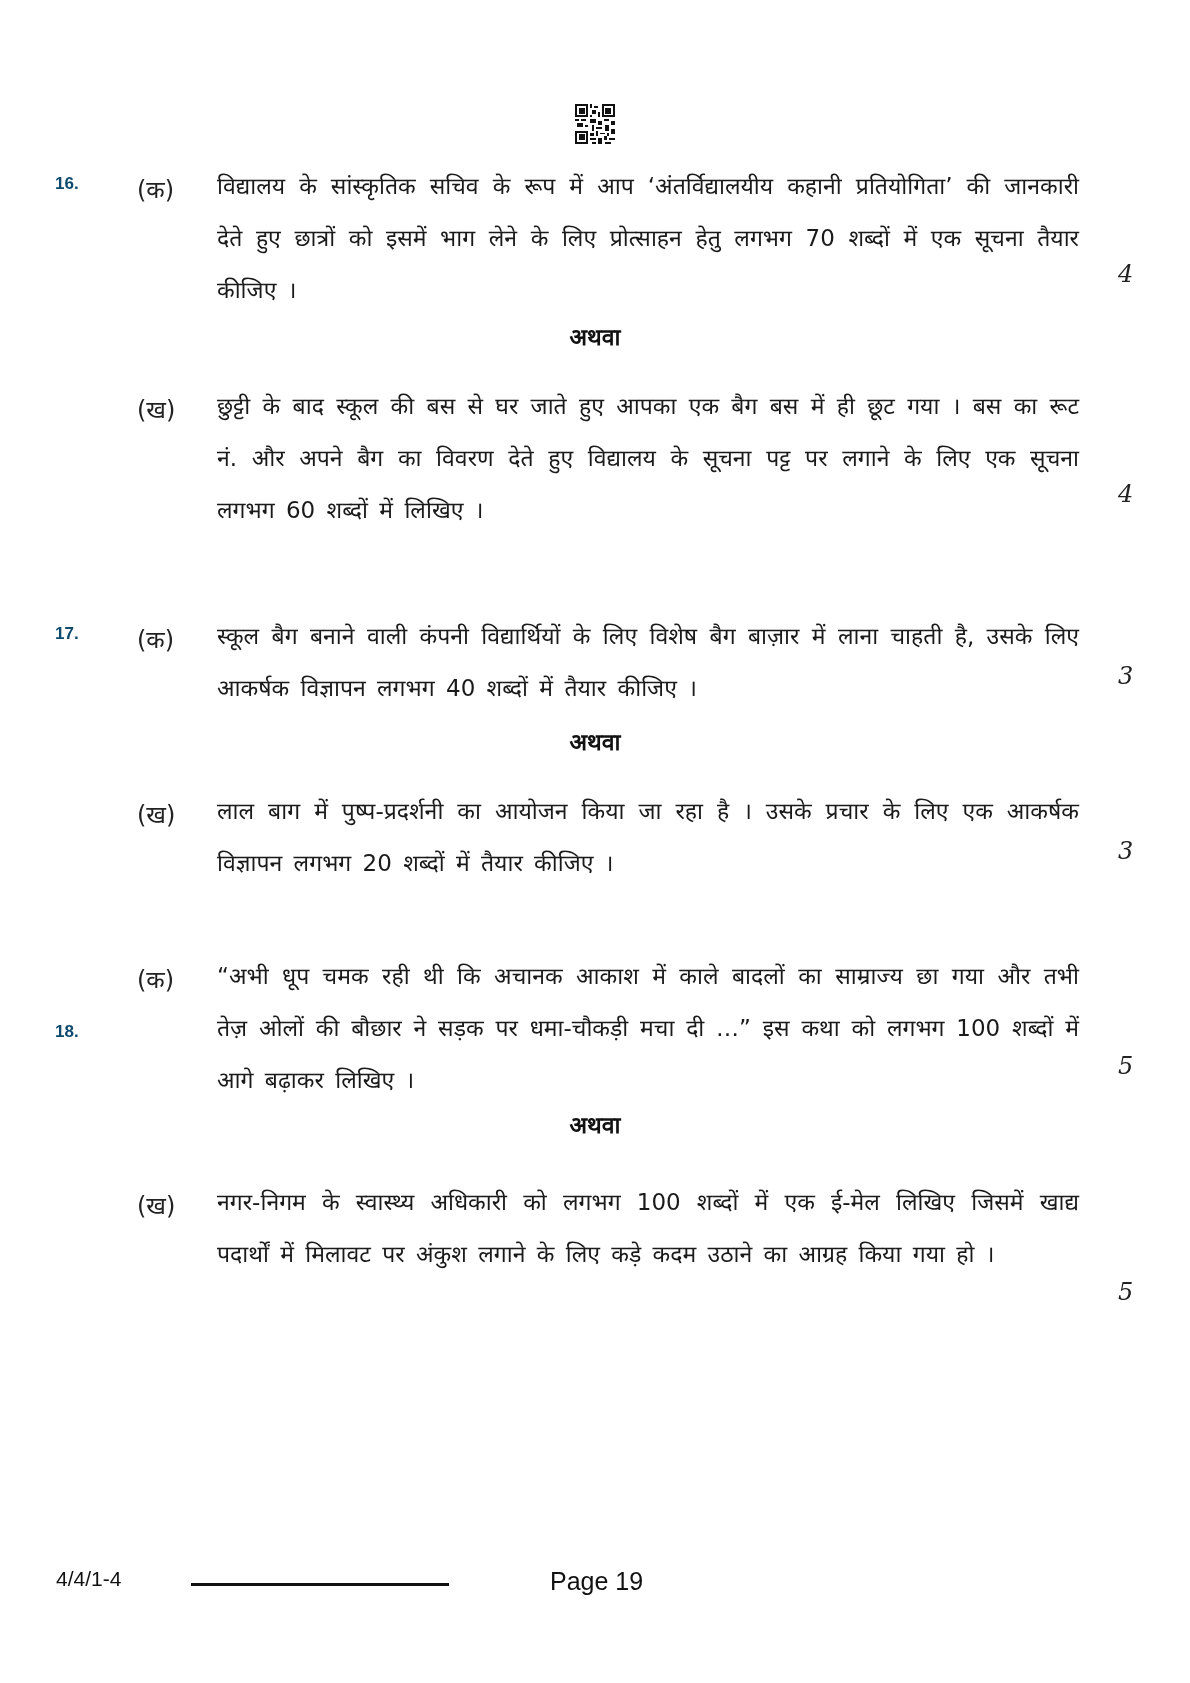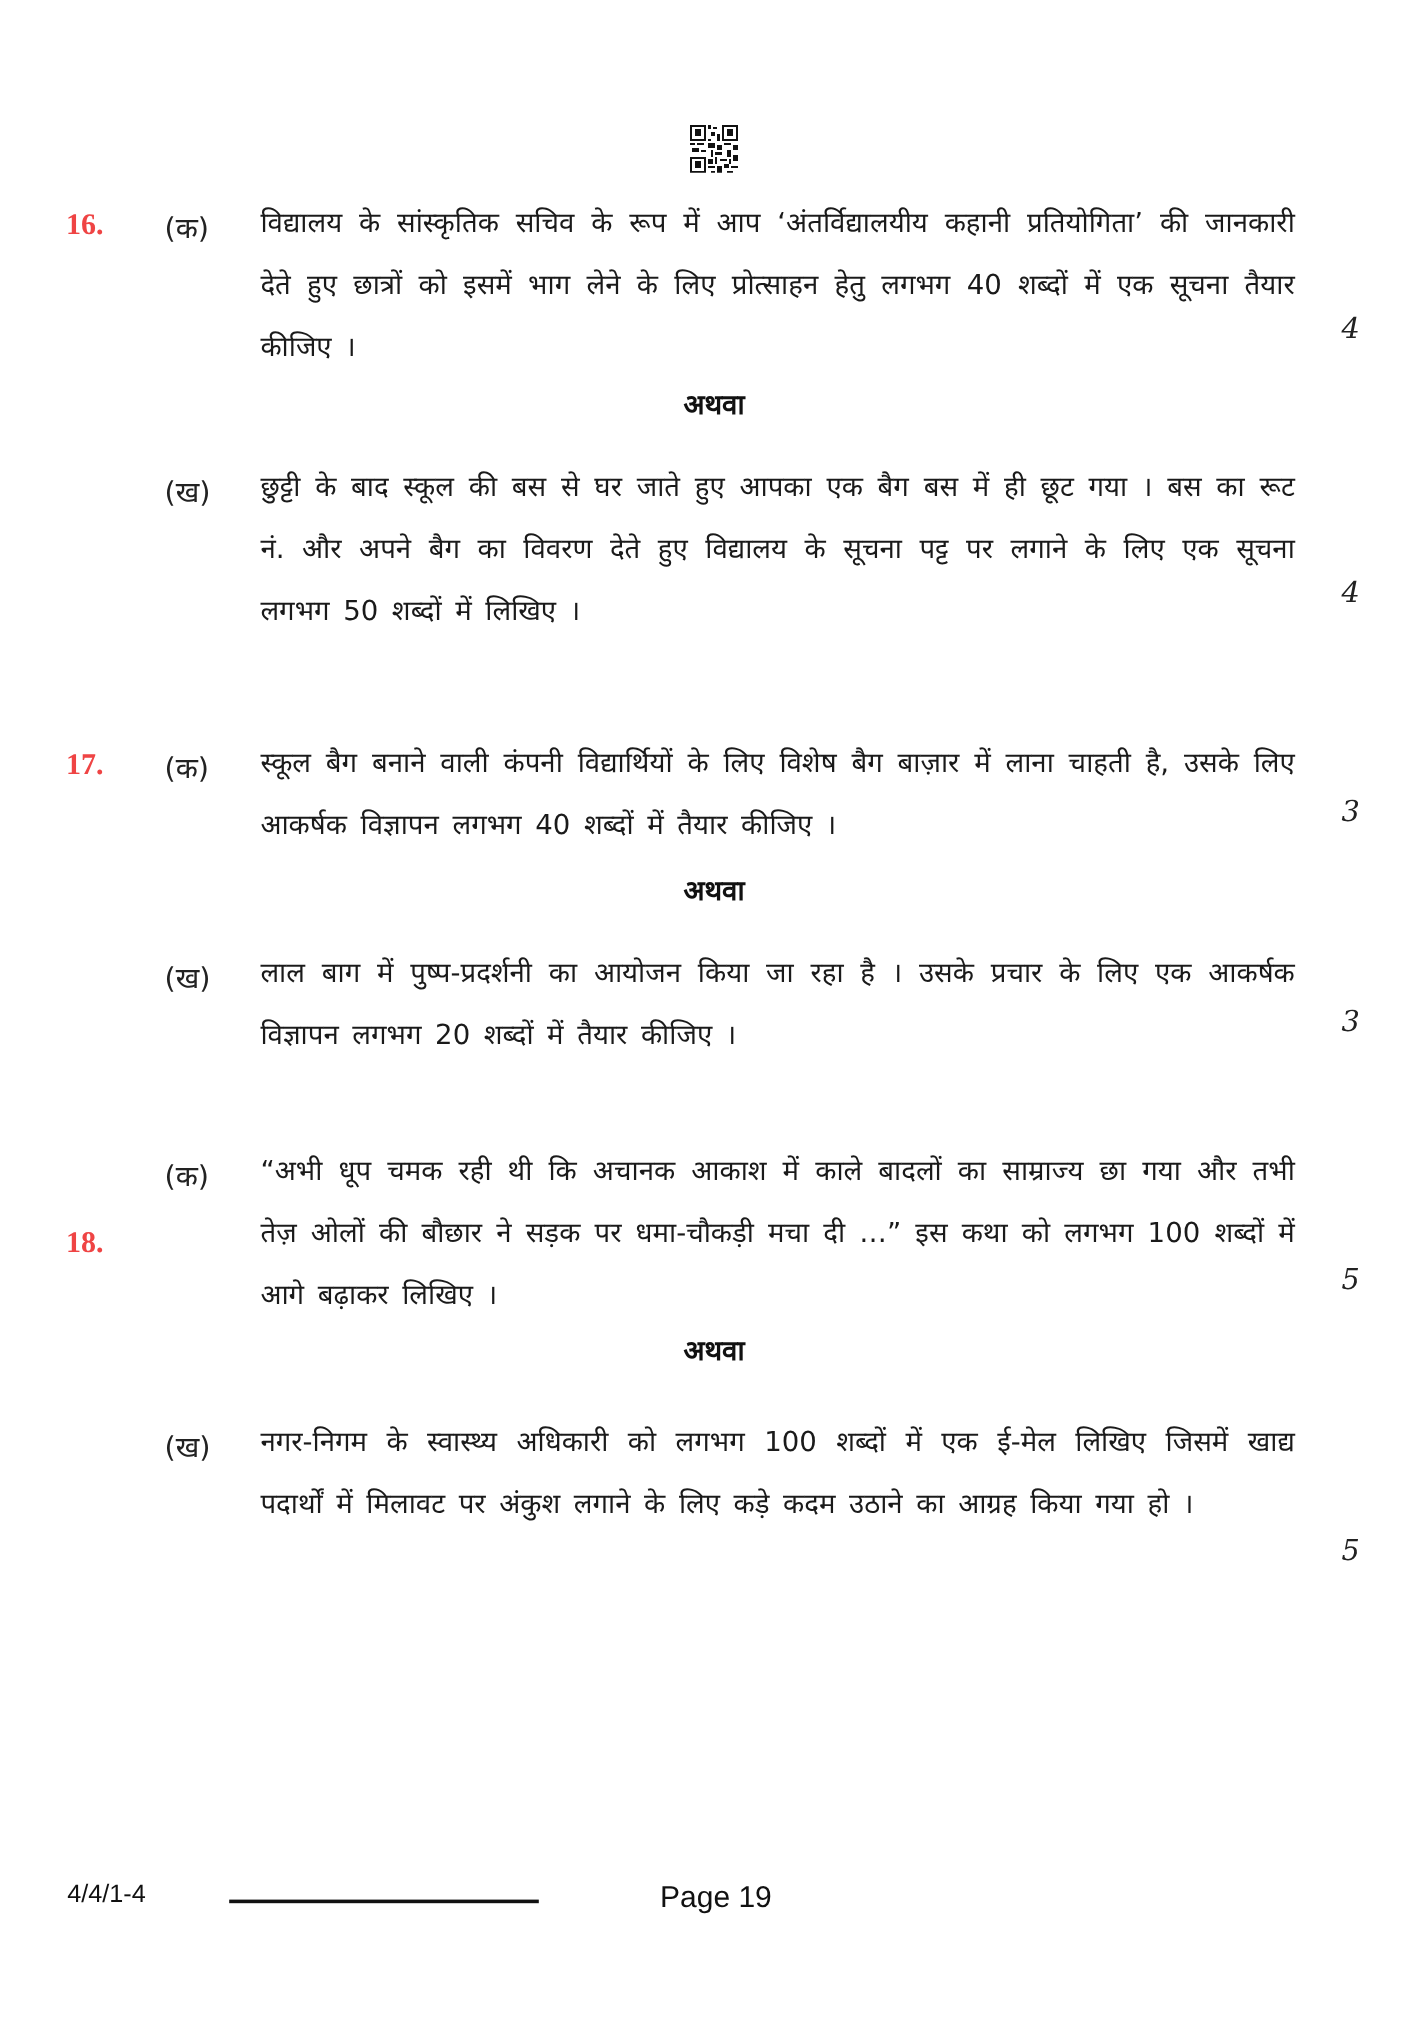--- a/index.html
+++ b/index.html
@@ -18,24 +18,24 @@
     .qr {
       position: absolute;
       left: 575px;
       top: 104px;
       width: 40px;
       height: 40px;
     }
     .qnum {
       position: absolute;
       left: 55px;
-      font-family: Liberation Serif, serif;
+      font-family: Liberation Sans, sans-serif;
       font-weight: bold;
-      font-size: 25px;
-      color: #ef4444;
+      font-size: 17px;
+      color: #0c4a6e;
     }
     .plabel {
       position: absolute;
       left: 137px;
       font-size: 24px;
       color: #222;
     }
     .ptext {
       position: absolute;
       left: 217px;
@@ -131,27 +131,27 @@
     <rect x="15" y="17" width="2" height="2" fill="#111"></rect>
     <rect x="18" y="18" width="3" height="1" fill="#111"></rect>
     <rect x="9" y="20" width="2" height="1" fill="#111"></rect>
     <rect x="16" y="20" width="3" height="1" fill="#111"></rect>
   </svg>
 </div>
 
 <div>
   <div class="qnum" style="top:174px;">16.</div>
   <div class="plabel" style="top:172px;">(क)</div>
-  <div class="ptext" style="top:160px;">विद्यालय के सांस्कृतिक सचिव के रूप में आप ‘अंतर्विद्यालयीय कहानी प्रतियोगिता’ की जानकारी देते हुए छात्रों को इसमें भाग लेने के लिए प्रोत्साहन हेतु लगभग 40 शब्दों में एक सूचना तैयार कीजिए ।</div>
+  <div class="ptext" style="top:160px;">विद्यालय के सांस्कृतिक सचिव के रूप में आप ‘अंतर्विद्यालयीय कहानी प्रतियोगिता’ की जानकारी देते हुए छात्रों को इसमें भाग लेने के लिए प्रोत्साहन हेतु लगभग 70 शब्दों में एक सूचना तैयार कीजिए ।</div>
   <div class="marks" style="top:260px;">4</div>
 
   <div class="athva" style="top:320px;">अथवा</div>
 
   <div class="plabel" style="top:392px;">(ख)</div>
-  <div class="ptext" style="top:380px;">छुट्टी के बाद स्कूल की बस से घर जाते हुए आपका एक बैग बस में ही छूट गया । बस का रूट नं. और अपने बैग का विवरण देते हुए विद्यालय के सूचना पट्ट पर लगाने के लिए एक सूचना लगभग 50 शब्दों में लिखिए ।</div>
+  <div class="ptext" style="top:380px;">छुट्टी के बाद स्कूल की बस से घर जाते हुए आपका एक बैग बस में ही छूट गया । बस का रूट नं. और अपने बैग का विवरण देते हुए विद्यालय के सूचना पट्ट पर लगाने के लिए एक सूचना लगभग 60 शब्दों में लिखिए ।</div>
   <div class="marks" style="top:480px;">4</div>
 </div>
 
 <div>
   <div class="qnum" style="top:624px;">17.</div>
   <div class="plabel" style="top:622px;">(क)</div>
   <div class="ptext" style="top:610px;">स्कूल बैग बनाने वाली कंपनी विद्यार्थियों के लिए विशेष बैग बाज़ार में लाना चाहती है, उसके लिए आकर्षक विज्ञापन लगभग 40 शब्दों में तैयार कीजिए ।</div>
   <div class="marks" style="top:662px;">3</div>
 
   <div class="athva" style="top:725px;">अथवा</div>

